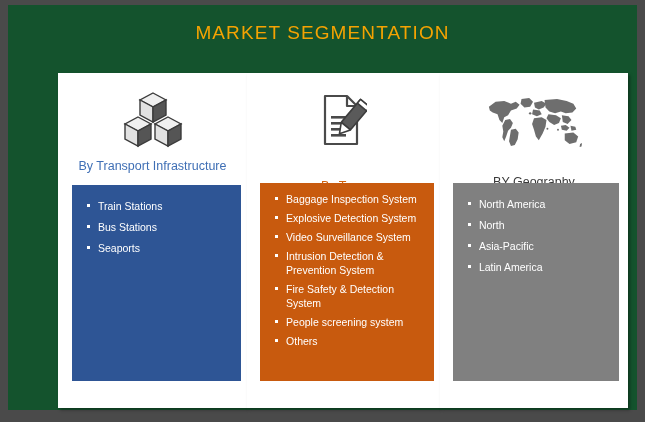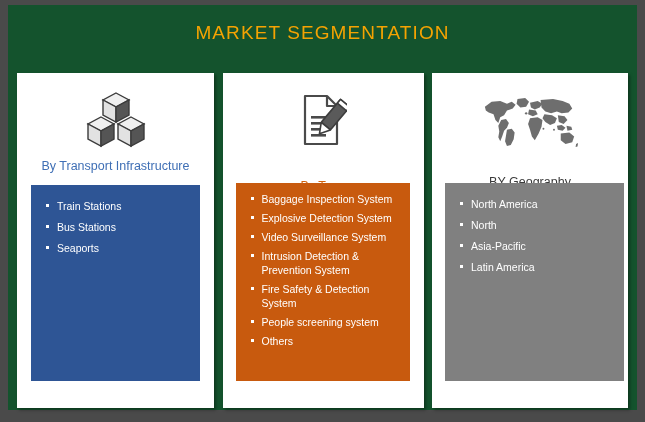--- a/index.html
+++ b/index.html
@@ -49,21 +49,21 @@
 
   .card {
     position: relative;
     background: #ffffff;
     box-sizing: border-box;
     box-shadow: 2px 2px 3px rgba(0,0,0,0.35);
     display: flex;
     flex-direction: column;
     align-items: center;
   }
-  .card-1 { width: 197px; height: 335px; }
+  .card-1 { width: 197px; height: 335px; margin-left: 41px; }
   .card-2 { width: 201px; height: 335px; }
   .card-3 { width: 196px; height: 335px; }
 
   .icon-wrap {
     margin-top: 14px;
     height: 66px;
     display: flex;
     align-items: center;
     justify-content: center;
   }
@@ -98,21 +98,21 @@
     top: 110px;
     width: 174px;
     height: 198px;
     background: #C85A0E;
     padding-top: 9px;
   }
   .list-box-3 {
     position: absolute;
     left: 13px;
     top: 110px;
-    width: 179px;
+    width: 166px;
     height: 198px;
     background: #808080;
   }
 
   .bullet-list {
     list-style: none;
     margin: 0;
     padding: 0;
   }
   .bullet-list li {

